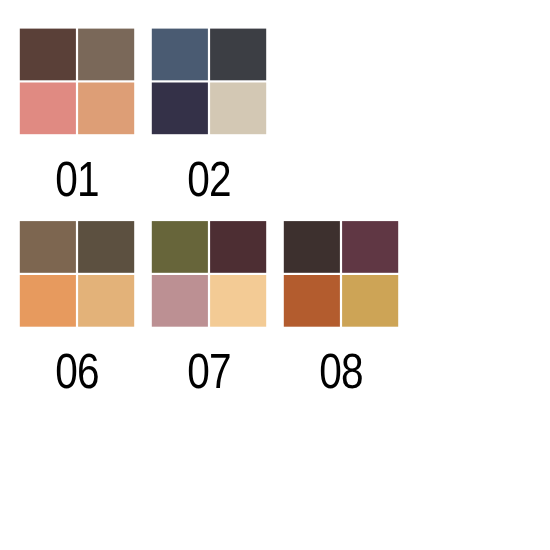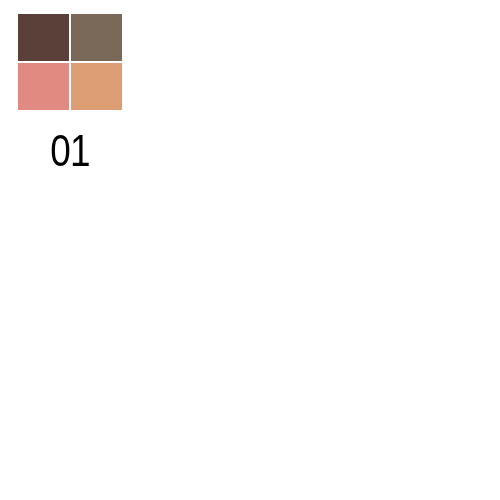--- a/index.html
+++ b/index.html
@@ -25,21 +25,21 @@
   }
 
   .palette-row {
     display: flex;
     flex-direction: row;
     align-items: flex-start;
     padding-left: 18px;
     box-sizing: border-box;
   }
 
-  #palette-row-1 { padding-top: 14px; }
+  #palette-row-1 { padding-top: 26px; }
   #palette-row-2 { padding-top: 16px; }
 
   .palette-card {
     width: 104px;
     margin-right: 16px;
     display: flex;
     flex-direction: column;
     align-items: center;
   }
 
@@ -82,25 +82,61 @@
     <div class="palette-card">
       <div class="swatch-grid" style="background: rgb(255, 255, 255);">
         <div class="swatch-cell" style="background-color: rgb(90, 64, 56);"></div>
         <div class="swatch-cell" style="background-color: rgb(122, 104, 89);"></div>
         <div class="swatch-cell" style="background-color: rgb(224, 138, 130);"></div>
         <div class="swatch-cell" style="background-color: rgb(221, 158, 118);"></div>
       </div>
       <div class="palette-label" style="color: rgb(0, 0, 0);">01</div>
     </div>
 
+    <div class="palette-card">
+      <div class="swatch-grid" style="background: rgb(255, 255, 255);">
+        <div class="swatch-cell" style="background-color: rgb(74, 91, 114);"></div>
+        <div class="swatch-cell" style="background-color: rgb(60, 62, 68);"></div>
+        <div class="swatch-cell" style="background-color: rgb(52, 49, 72);"></div>
+        <div class="swatch-cell" style="background-color: rgb(211, 200, 180);"></div>
+      </div>
+      <div class="palette-label" style="color: rgb(0, 0, 0);">02</div>
+    </div>
 
 
 
   </div>
 
   <div class="palette-row" id="palette-row-2">
 
+    <div class="palette-card">
+      <div class="swatch-grid" style="background: rgb(255, 255, 255);">
+        <div class="swatch-cell" style="background-color: rgb(125, 102, 80);"></div>
+        <div class="swatch-cell" style="background-color: rgb(92, 80, 64);"></div>
+        <div class="swatch-cell" style="background-color: rgb(231, 154, 94);"></div>
+        <div class="swatch-cell" style="background-color: rgb(227, 178, 121);"></div>
+      </div>
+      <div class="palette-label" style="color: rgb(0, 0, 0);">06</div>
+    </div>
 
+    <div class="palette-card">
+      <div class="swatch-grid" style="background: rgb(255, 255, 255);">
+        <div class="swatch-cell" style="background-color: rgb(103, 101, 58);"></div>
+        <div class="swatch-cell" style="background-color: rgb(77, 46, 51);"></div>
+        <div class="swatch-cell" style="background-color: rgb(188, 144, 147);"></div>
+        <div class="swatch-cell" style="background-color: rgb(243, 203, 149);"></div>
+      </div>
+      <div class="palette-label" style="color: rgb(0, 0, 0);">07</div>
+    </div>
 
+    <div class="palette-card">
+      <div class="swatch-grid" style="background: rgb(255, 255, 255);">
+        <div class="swatch-cell" style="background-color: rgb(61, 48, 46);"></div>
+        <div class="swatch-cell" style="background-color: rgb(96, 55, 68);"></div>
+        <div class="swatch-cell" style="background-color: rgb(179, 92, 46);"></div>
+        <div class="swatch-cell" style="background-color: rgb(205, 164, 86);"></div>
+      </div>
+      <div class="palette-label" style="color: rgb(0, 0, 0);">08</div>
+    </div>
 
   </div>
 
 </div>
 
 </body></html>

